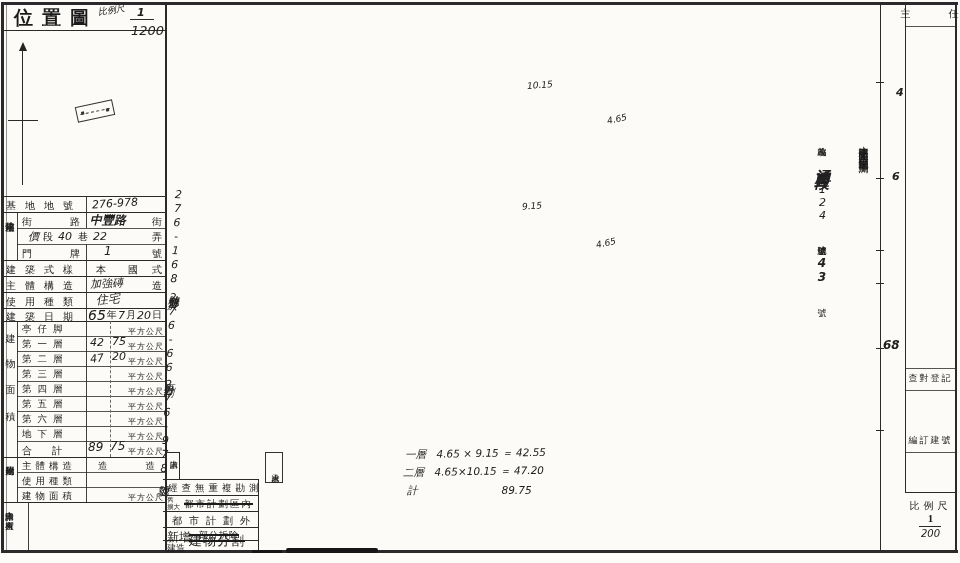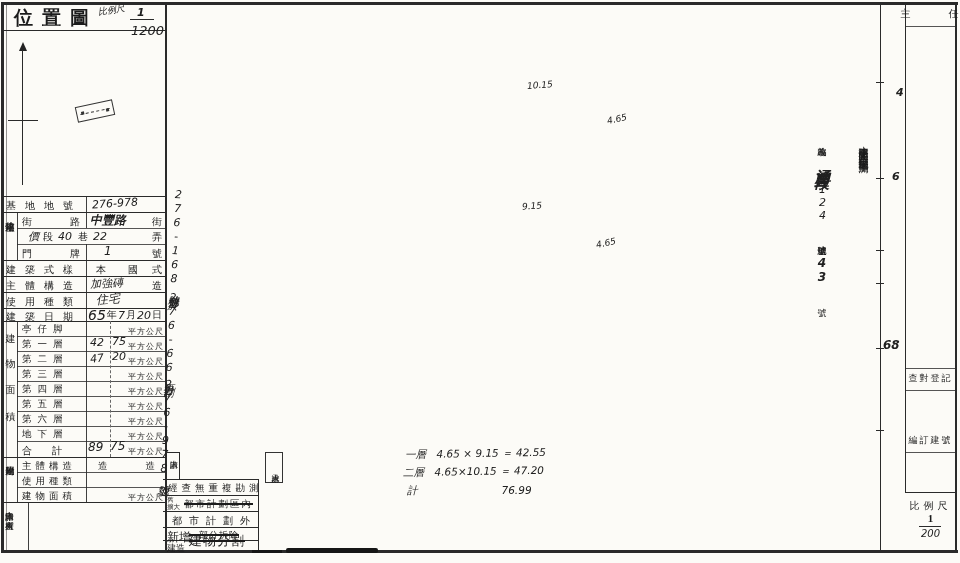--- a/index.html
+++ b/index.html
@@ -170,21 +170,21 @@
   <div class="a vt hand" style="left:164px;top:188px;height:235px;font-size:11px;letter-spacing:1px;transform:rotate(3deg)">276-168地號分併於276-66再分割276-978地號</div>
 
   <div class="a hand" style="left:527px;top:80px;font-size:9px;transform:rotate(-4deg)">10.15</div>
   <div class="a hand" style="left:607px;top:114px;font-size:9px;transform:rotate(-12deg)">4.65</div>
 
   <div class="a hand" style="left:522px;top:201px;font-size:9px;transform:rotate(-4deg)">9.15</div>
   <div class="a hand" style="left:596px;top:238px;font-size:9px;transform:rotate(-12deg)">4.65</div>
 
   <div class="a hand" style="left:405px;top:447px;font-size:10.5px;white-space:pre;transform:rotate(-1deg)">一層　4.65 × 9.15 ＝ 42.55</div>
   <div class="a hand" style="left:403px;top:465px;font-size:10.5px;white-space:pre;transform:rotate(-1deg)">二層　4.65×10.15 ＝ 47.20</div>
-  <div class="a hand" style="left:407px;top:484px;font-size:10.5px;white-space:pre">計　　　　　　　　76.99</div>
+  <div class="a hand" style="left:407px;top:484px;font-size:10.5px;white-space:pre">計　　　　　　　　89.75</div>
 
   <div class="a vt" style="left:856px;top:138px;height:230px;font-size:10px;letter-spacing:1px">本建號平面因民國八十八年度地籍圖重測</div>
   <div class="a vt" style="left:812px;top:140px;height:235px">
     <span style="font-size:9px">改編為</span>
     <span class="hand" style="font-size:15px;font-weight:bold;letter-spacing:3px">湧豐段</span>
     <span class="hand" style="font-size:11px">124</span>
     <span style="font-size:9px">地號建號</span>
     <span class="hand" style="font-size:12px;font-weight:bold">43</span>
     <span style="font-size:9px">號</span>
   </div>

